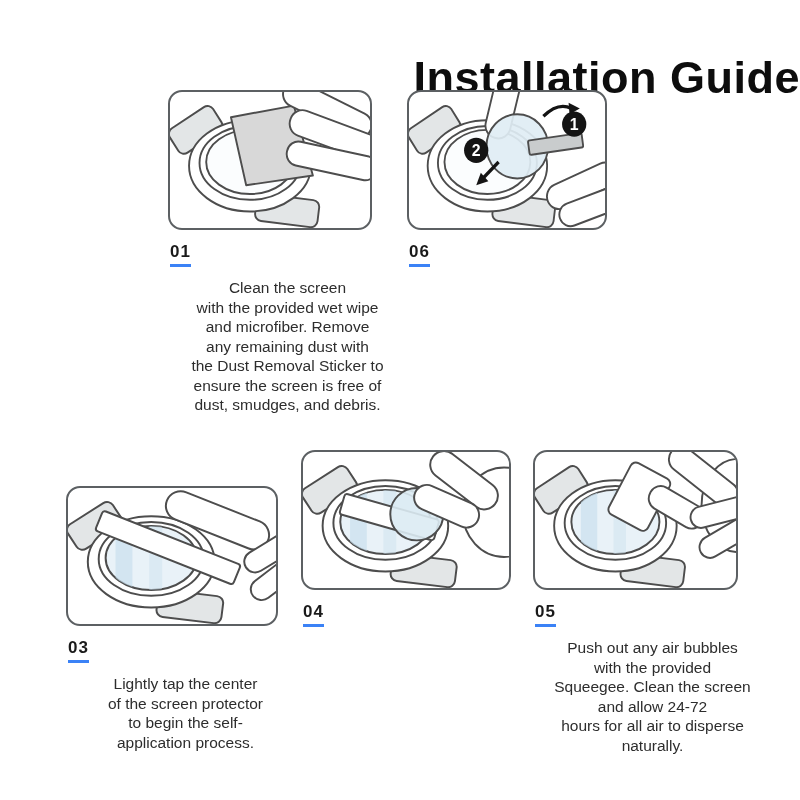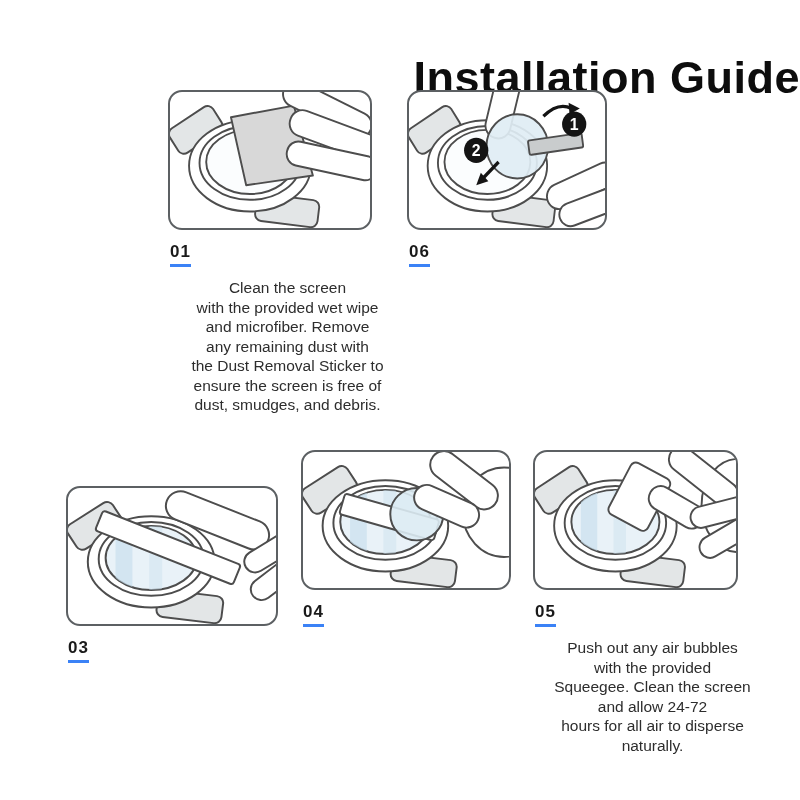--- a/index.html
+++ b/index.html
@@ -125,20 +125,24 @@
       <rect x="26" y="50" width="150" height="22" rx="3" fill="#ffffff" stroke="#4d4d4d" stroke-width="2" transform="rotate(22 100 61)"></rect>
       <g fill="#fff" stroke="#4d4d4d" stroke-width="2" stroke-linejoin="round">
         <rect x="96" y="18" width="110" height="30" rx="15" transform="rotate(22 150 33)"></rect>
         <rect x="176" y="58" width="55" height="22" rx="11" transform="rotate(-32 200 69)"></rect>
         <rect x="182" y="86" width="50" height="22" rx="11" transform="rotate(-38 205 97)"></rect>
       </g>
     </svg>
   </div>
   <div class="caption">
     <span class="stepnum">03</span>
+    <p class="desc">Lightly tap the center
+of the screen protector
+to begin the self-
+application process.</p>
   </div>
 </section>
 
 <section class="step step04">
   <div class="panel">
     <svg viewBox="0 0 210 140" preserveAspectRatio="none" role="img">
       <defs>
           <clipPath id="gc4">
             <ellipse cx="84" cy="72" rx="46" ry="33"></ellipse>
           </clipPath>

